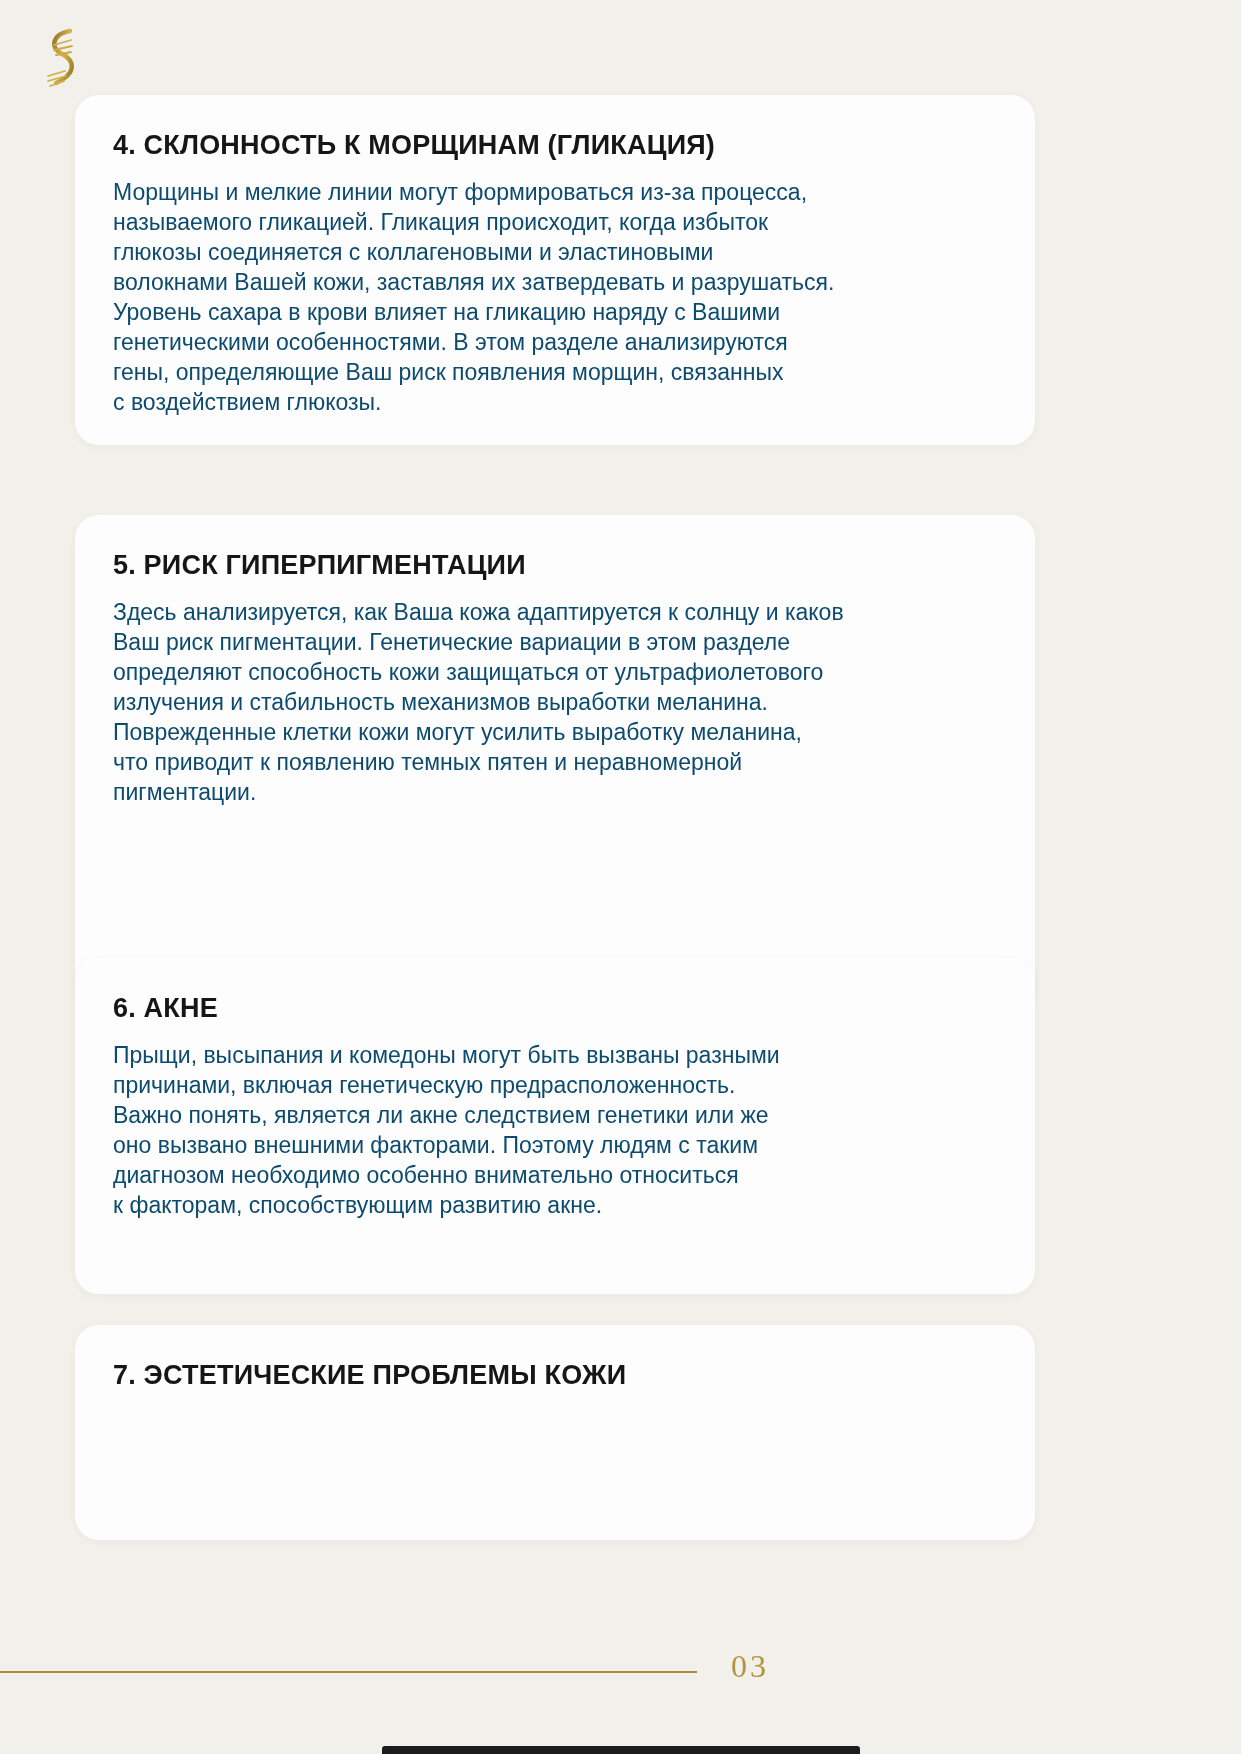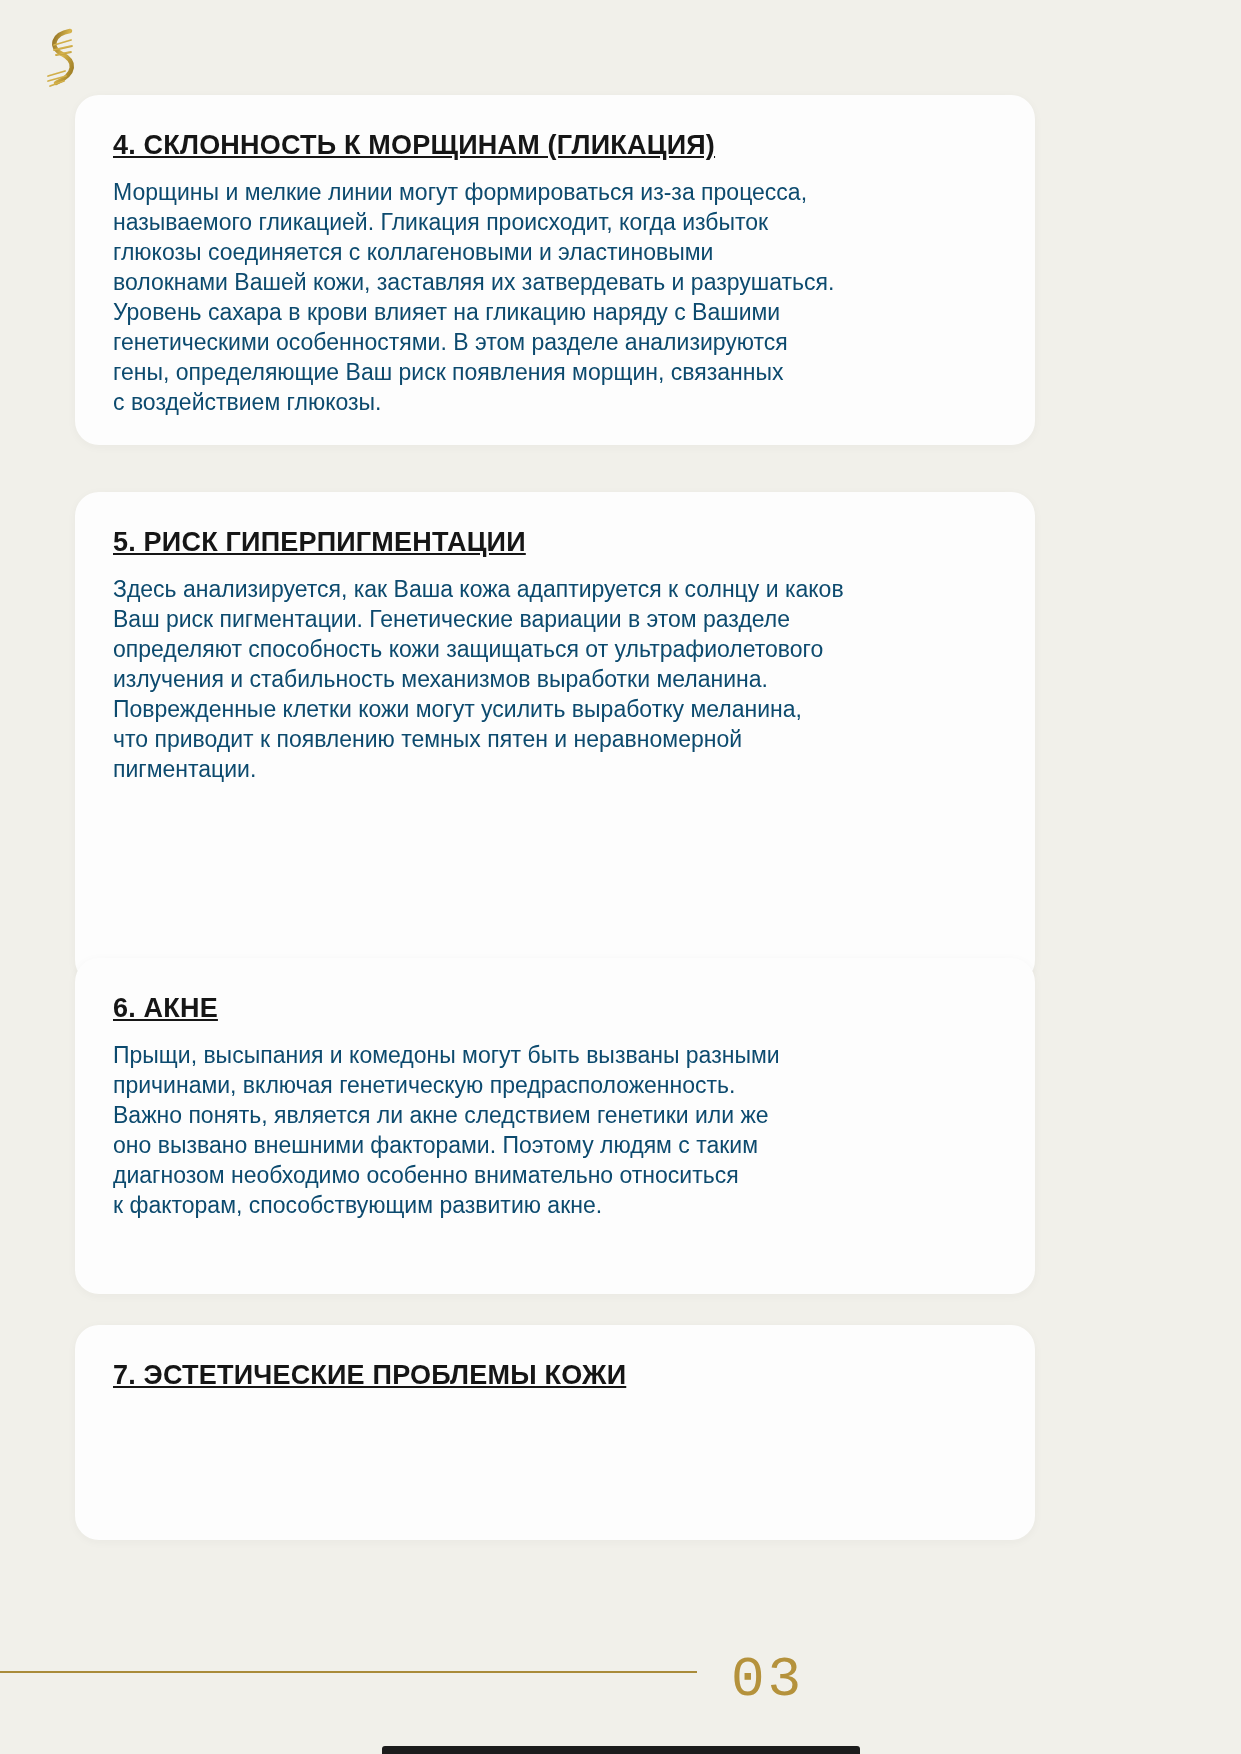--- a/index.html
+++ b/index.html
@@ -22,31 +22,30 @@
   .card {
     position: absolute;
     left: 75px;
     width: 960px;
     background: #fdfdfd;
     border-radius: 24px;
     padding: 34px 38px;
     box-shadow: 0 2px 10px rgba(60,60,40,0.04);
   }
   .card-1 { top: 95px;   height: 350px; }
-  .card-2 { top: 492px;  height: 492px; }
+  .card-2 { top: 515px;  height: 492px; }
   .card-3 { top: 958px;  height: 336px; }
   .card-4 { top: 1325px; height: 215px; }
 
   .card-title {
     font-size: 27px;
     font-weight: 800;
     color: #161616;
     letter-spacing: 0.2px;
     line-height: 1.25;
-    text-decoration: underline;
   }
   .card-body {
     margin-top: 14px;
     font-size: 23px;
     line-height: 30px;
     color: #0c4a6e;
     white-space: pre-line;
   }
 
   .footer-rule {
@@ -54,22 +53,22 @@
     left: 0;
     top: 1671px;
     width: 697px;
     height: 2px;
     background: #a98b3a;
   }
   .page-number {
     position: absolute;
     left: 731px;
     top: 1648px;
-    font-family: Liberation Mono, monospace;
-    font-size: 56px;
+    font-family: Liberation Serif, serif;
+    font-size: 32px;
     letter-spacing: 3px;
     color: #b5923c;
   }
 
   .home-indicator {
     position: absolute;
     bottom: 0;
     left: 50%;
     transform: translateX(-50%);
     width: 478px;

